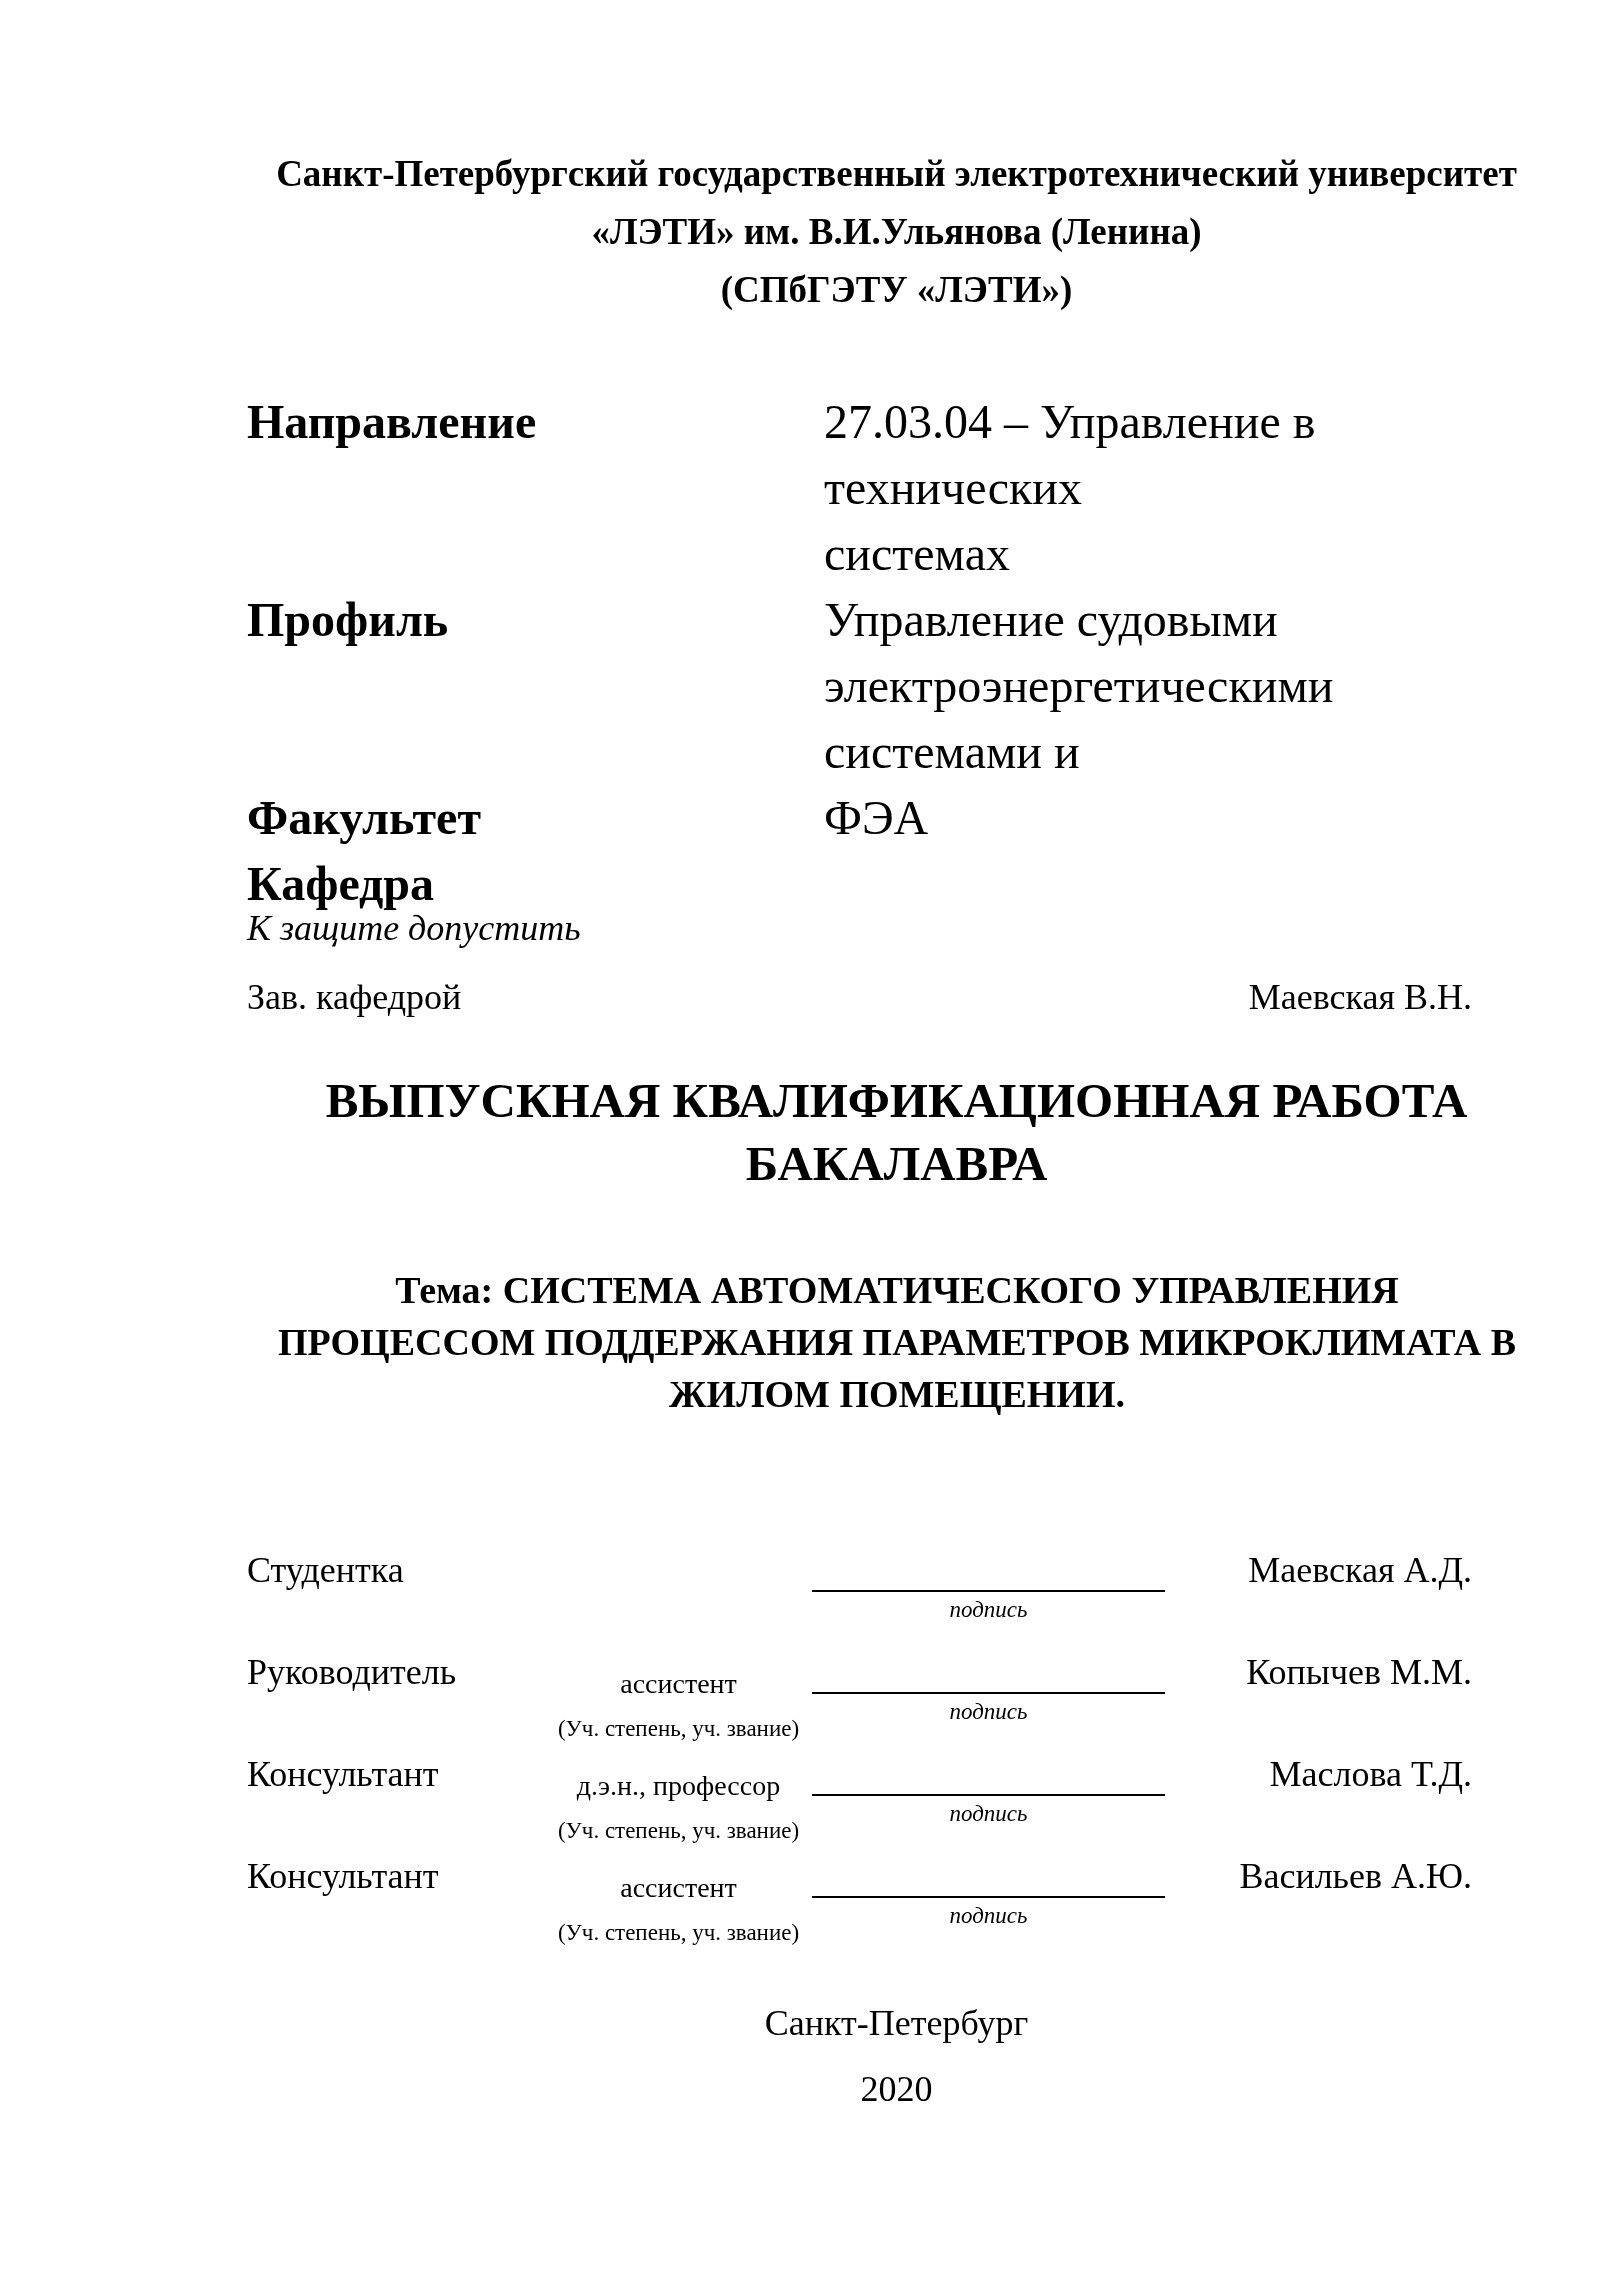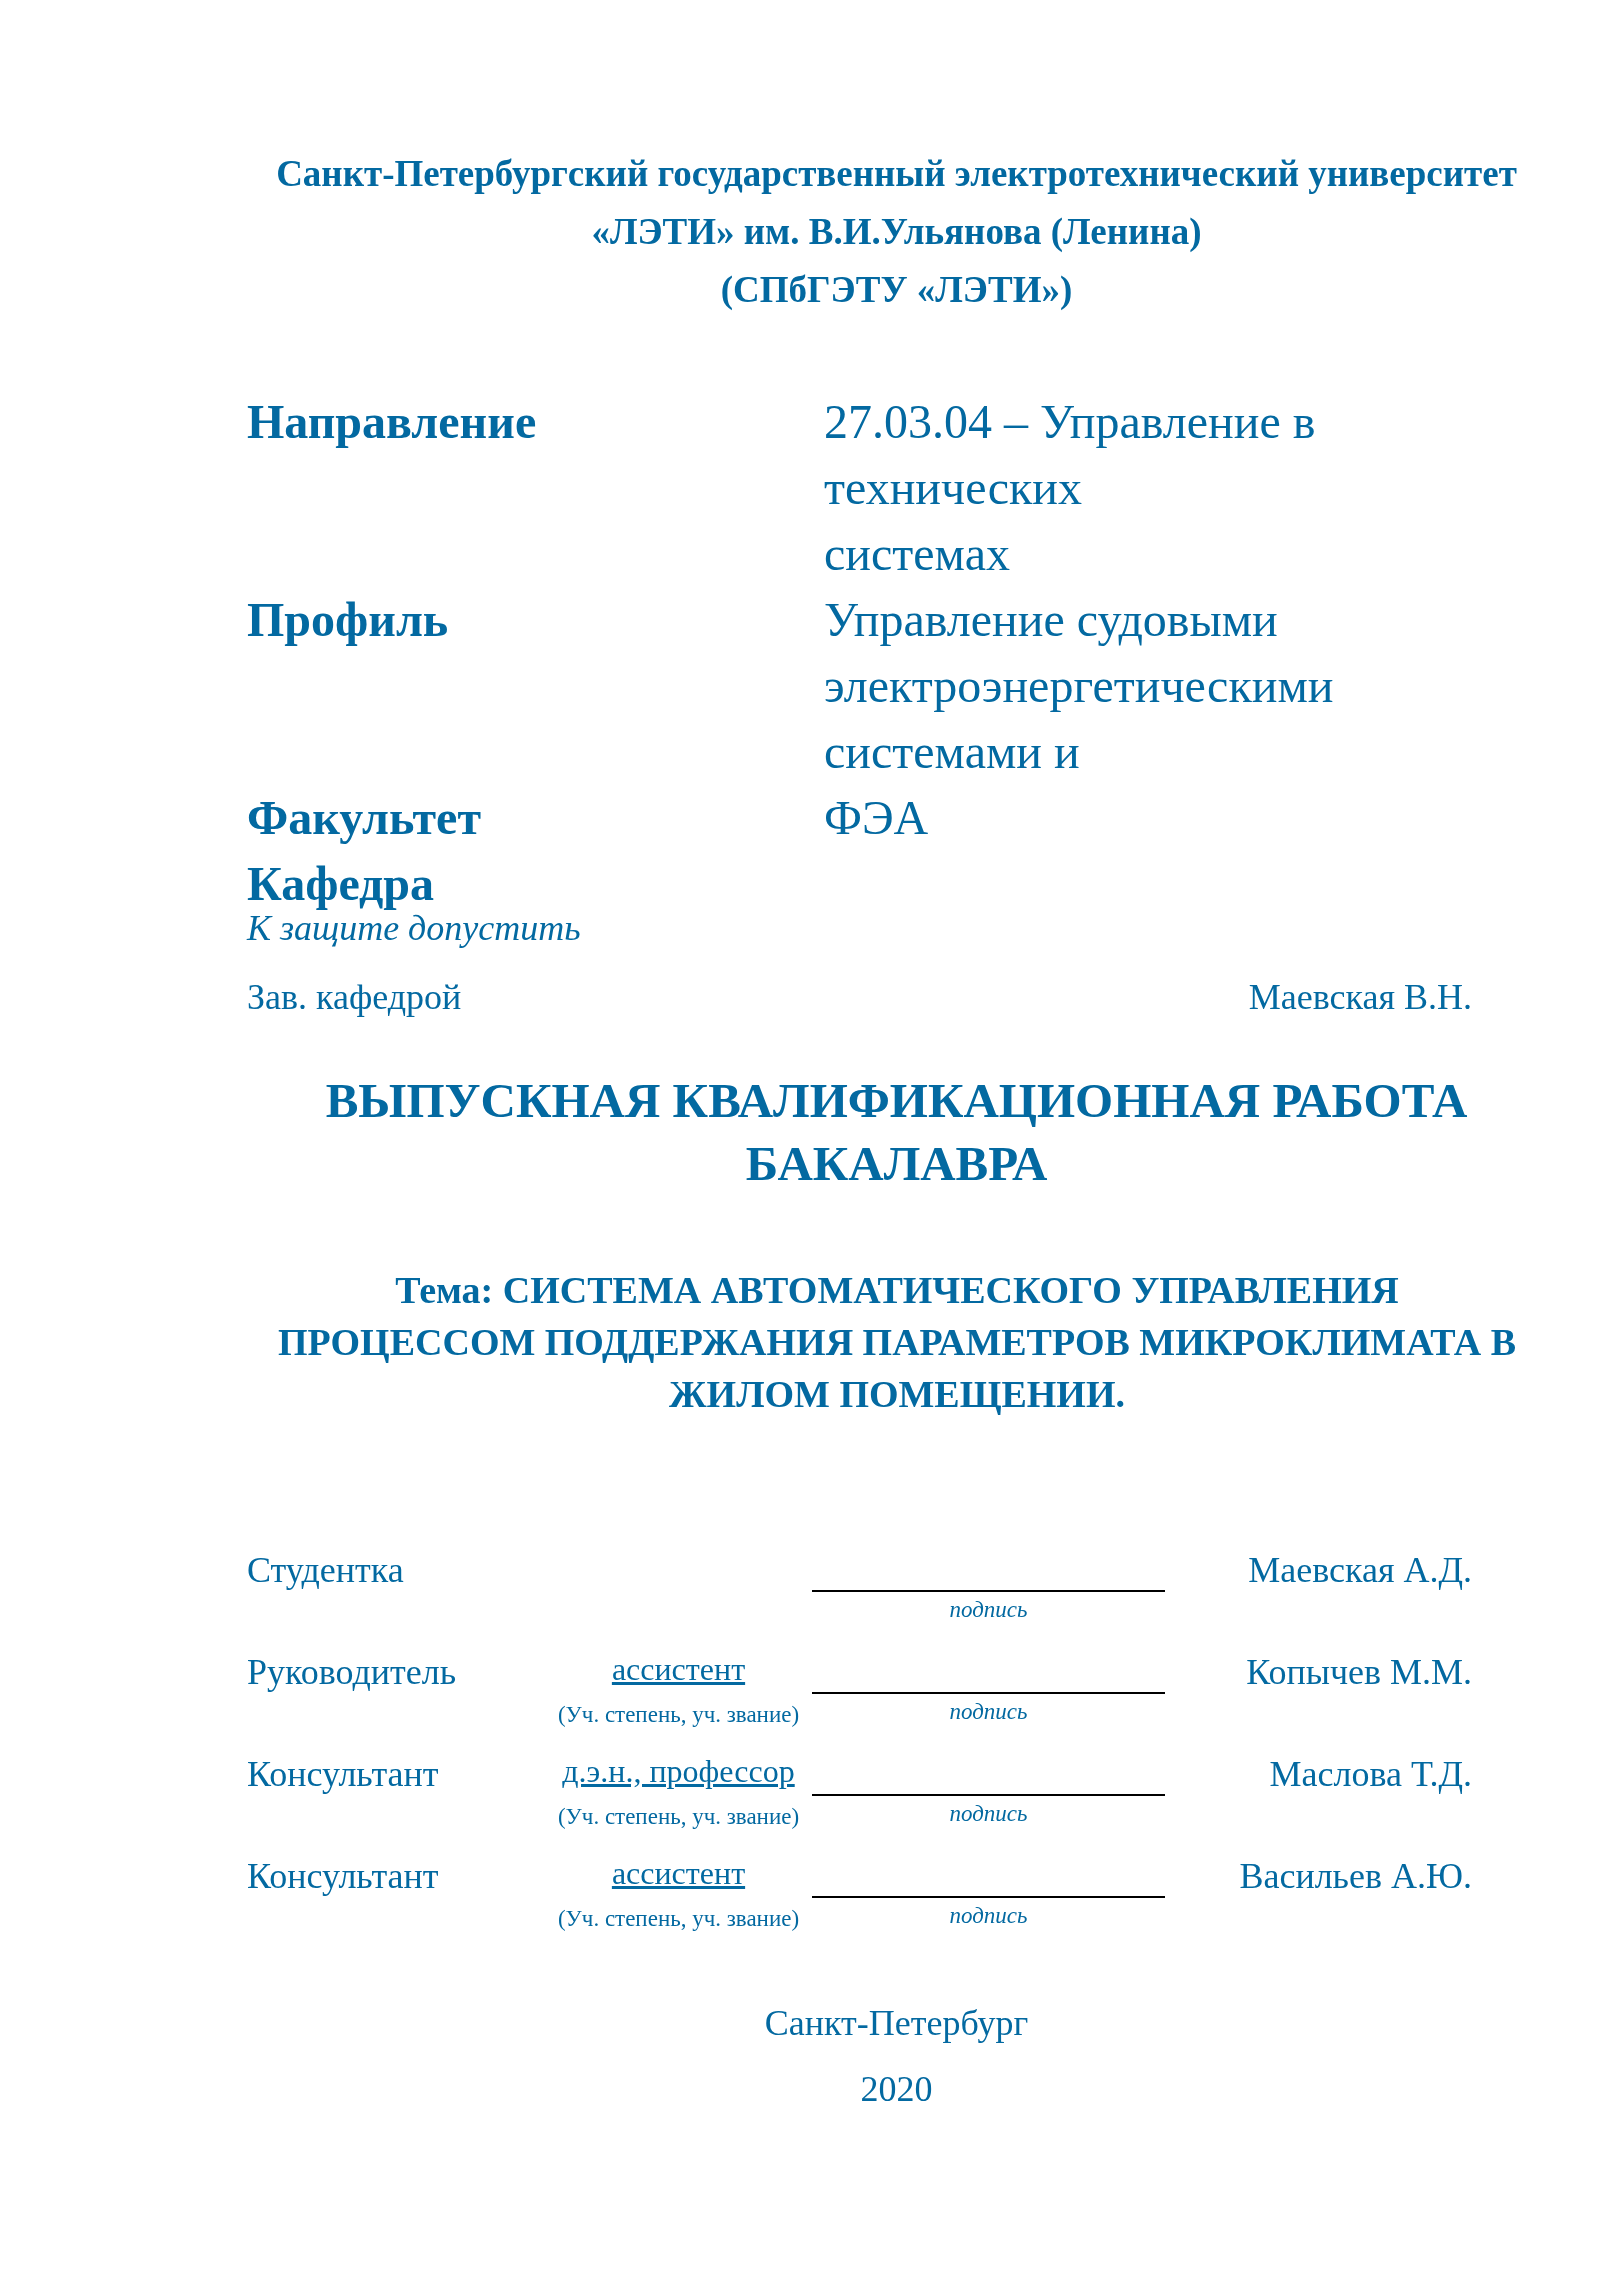--- a/index.html
+++ b/index.html
@@ -6,21 +6,21 @@
   html, body {
     margin: 0;
     padding: 0;
     background: #ffffff;
   }
   .page {
     position: relative;
     width: 1623px;
     height: 2295px;
     background: #ffffff;
-    color: #0369a1;
+    color: #000000;
     font-family: "Liberation Serif", "DejaVu Serif", serif;
     overflow: hidden;
     box-sizing: border-box;
   }
 
   
   .univ {
     position: absolute;
     top: 145px;
     left: 247px;
@@ -105,24 +105,23 @@
     align-items: start;
   }
   .sig-role {
     font-size: 36px;
     line-height: 44px;
   }
   .sig-degree {
     text-align: center;
   }
   .sig-degree .degree-text {
-    font-size: 32px;
+    font-size: 28px;
     line-height: 35px;
-    margin-top: 2px;
-    text-decoration: underline;
+    margin-top: 16px;
   }
   .sig-degree .degree-caption {
     font-size: 23px;
     line-height: 27px;
     margin-top: 14px;
     white-space: nowrap;
   }
   .sig-sign .sig-line {
     height: 42px;
     border-bottom: 2.4px solid #000000;

